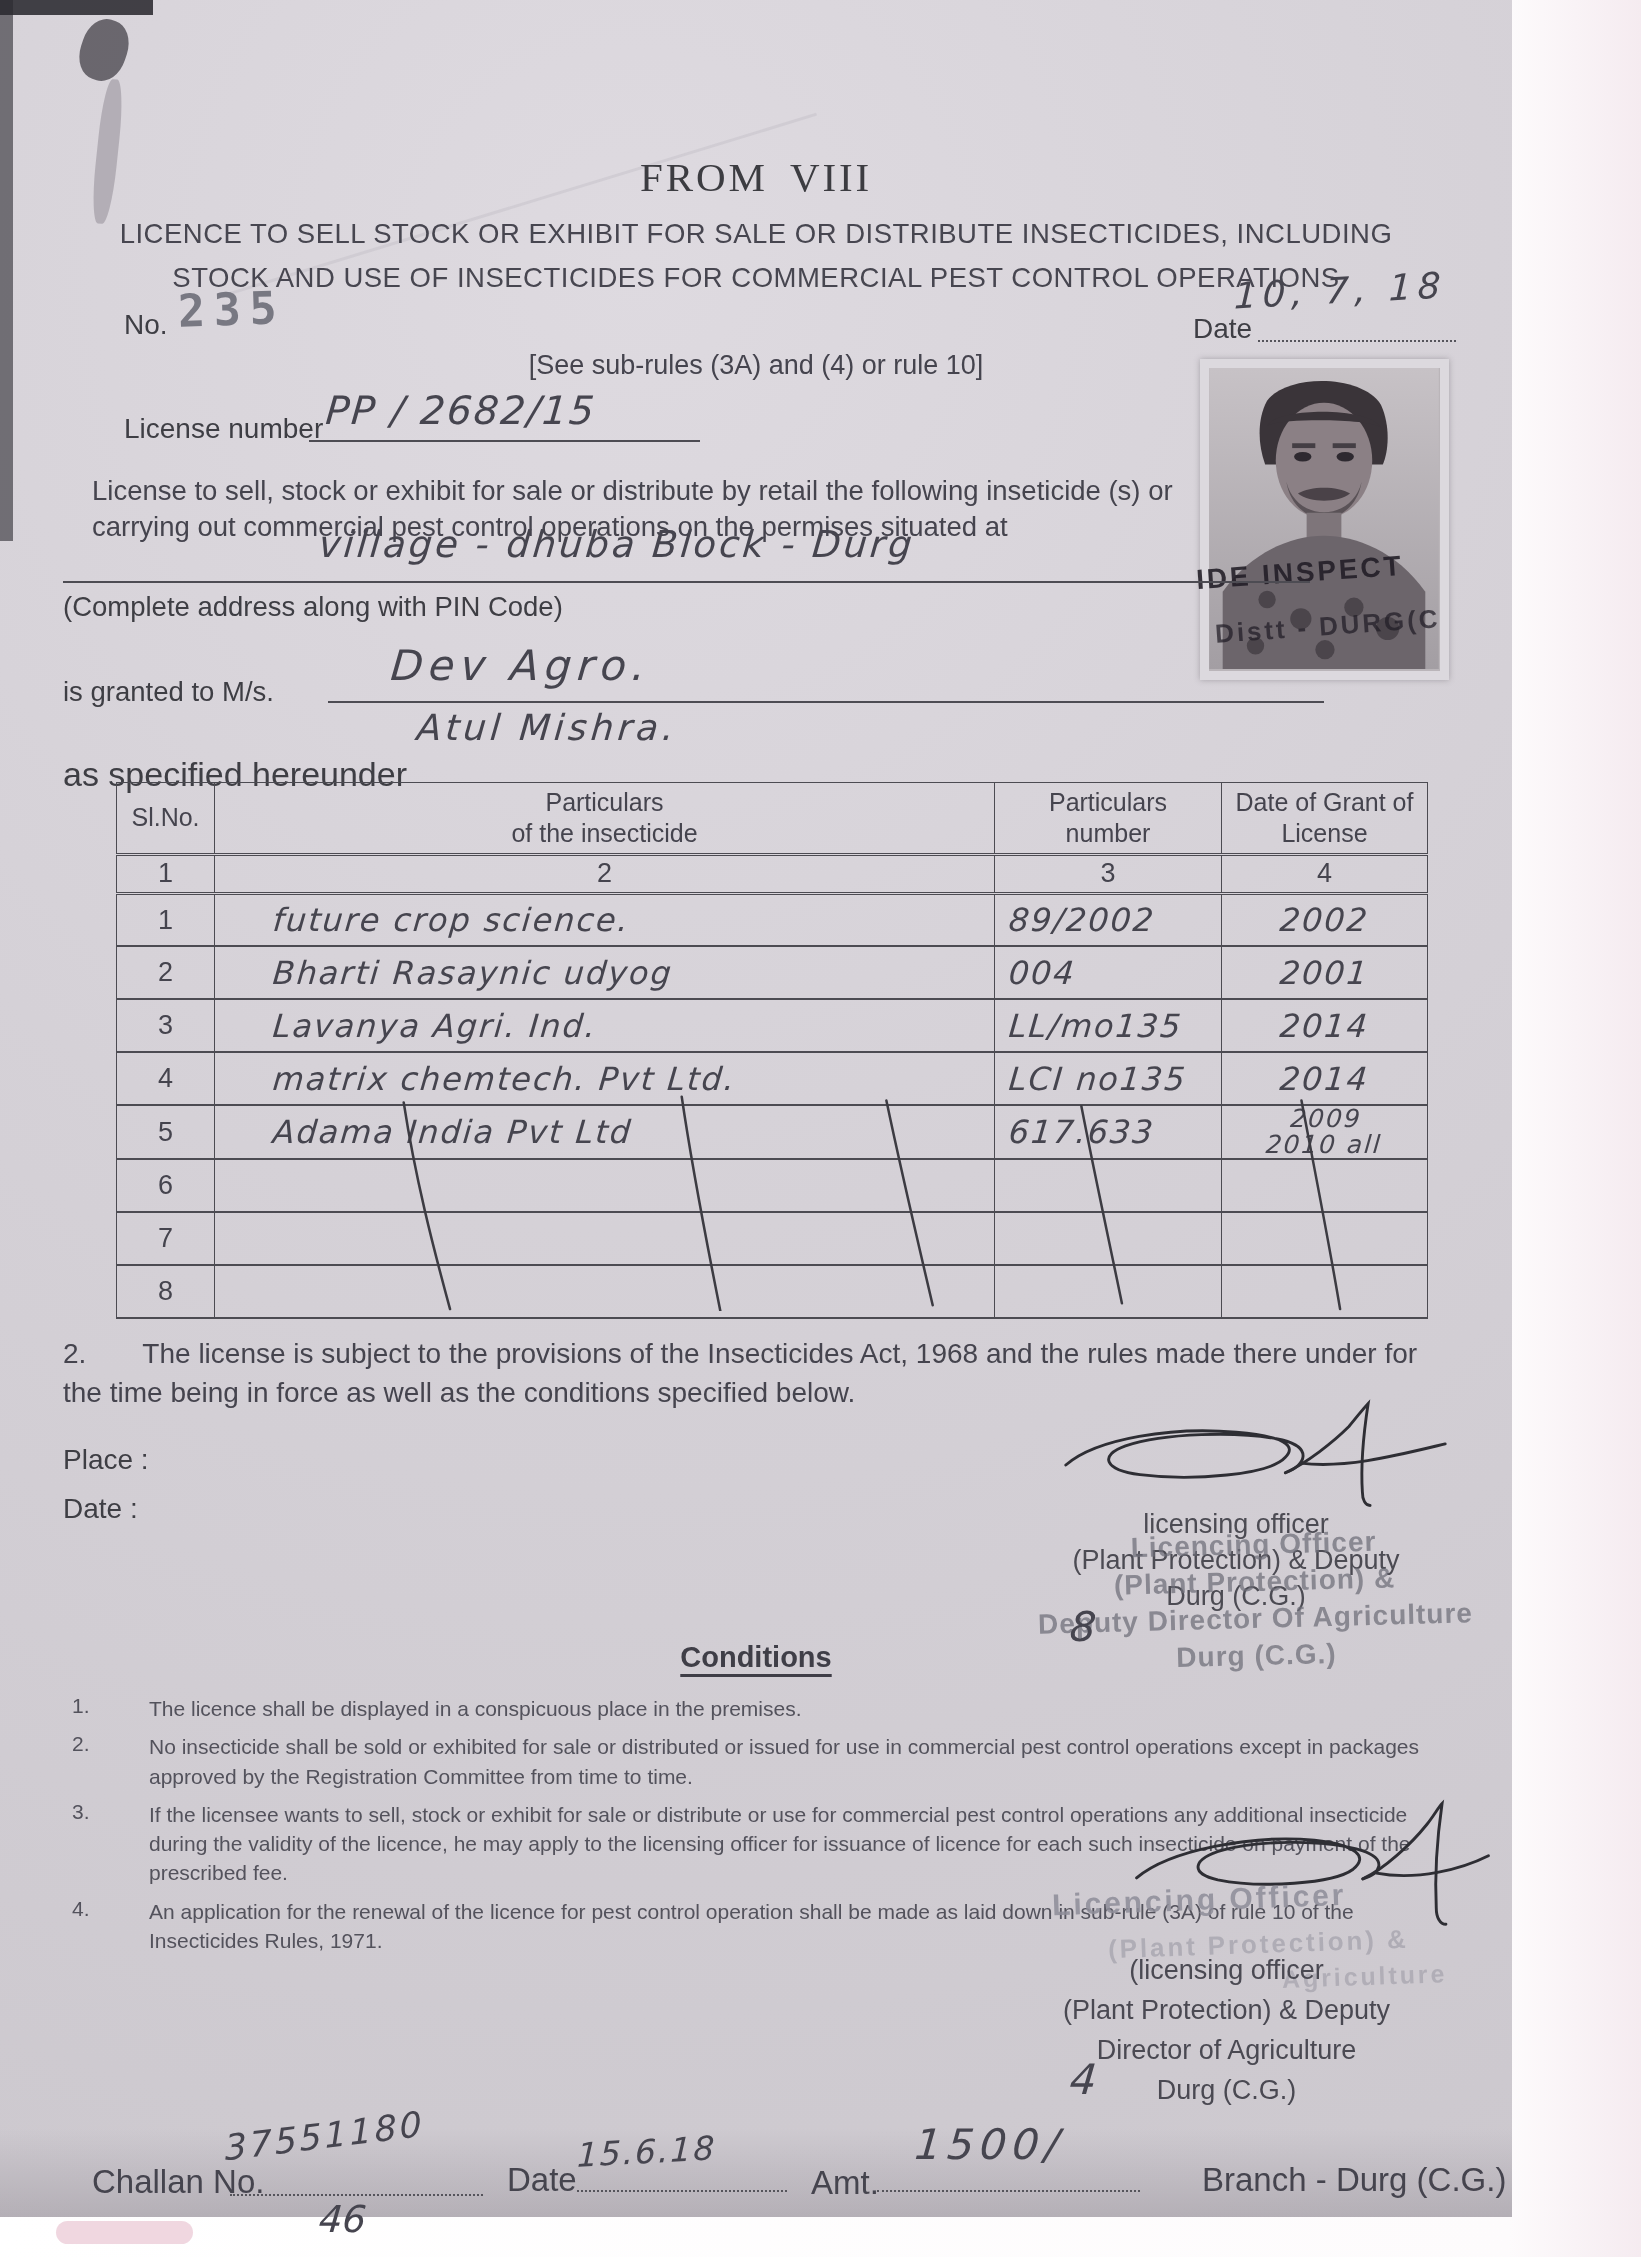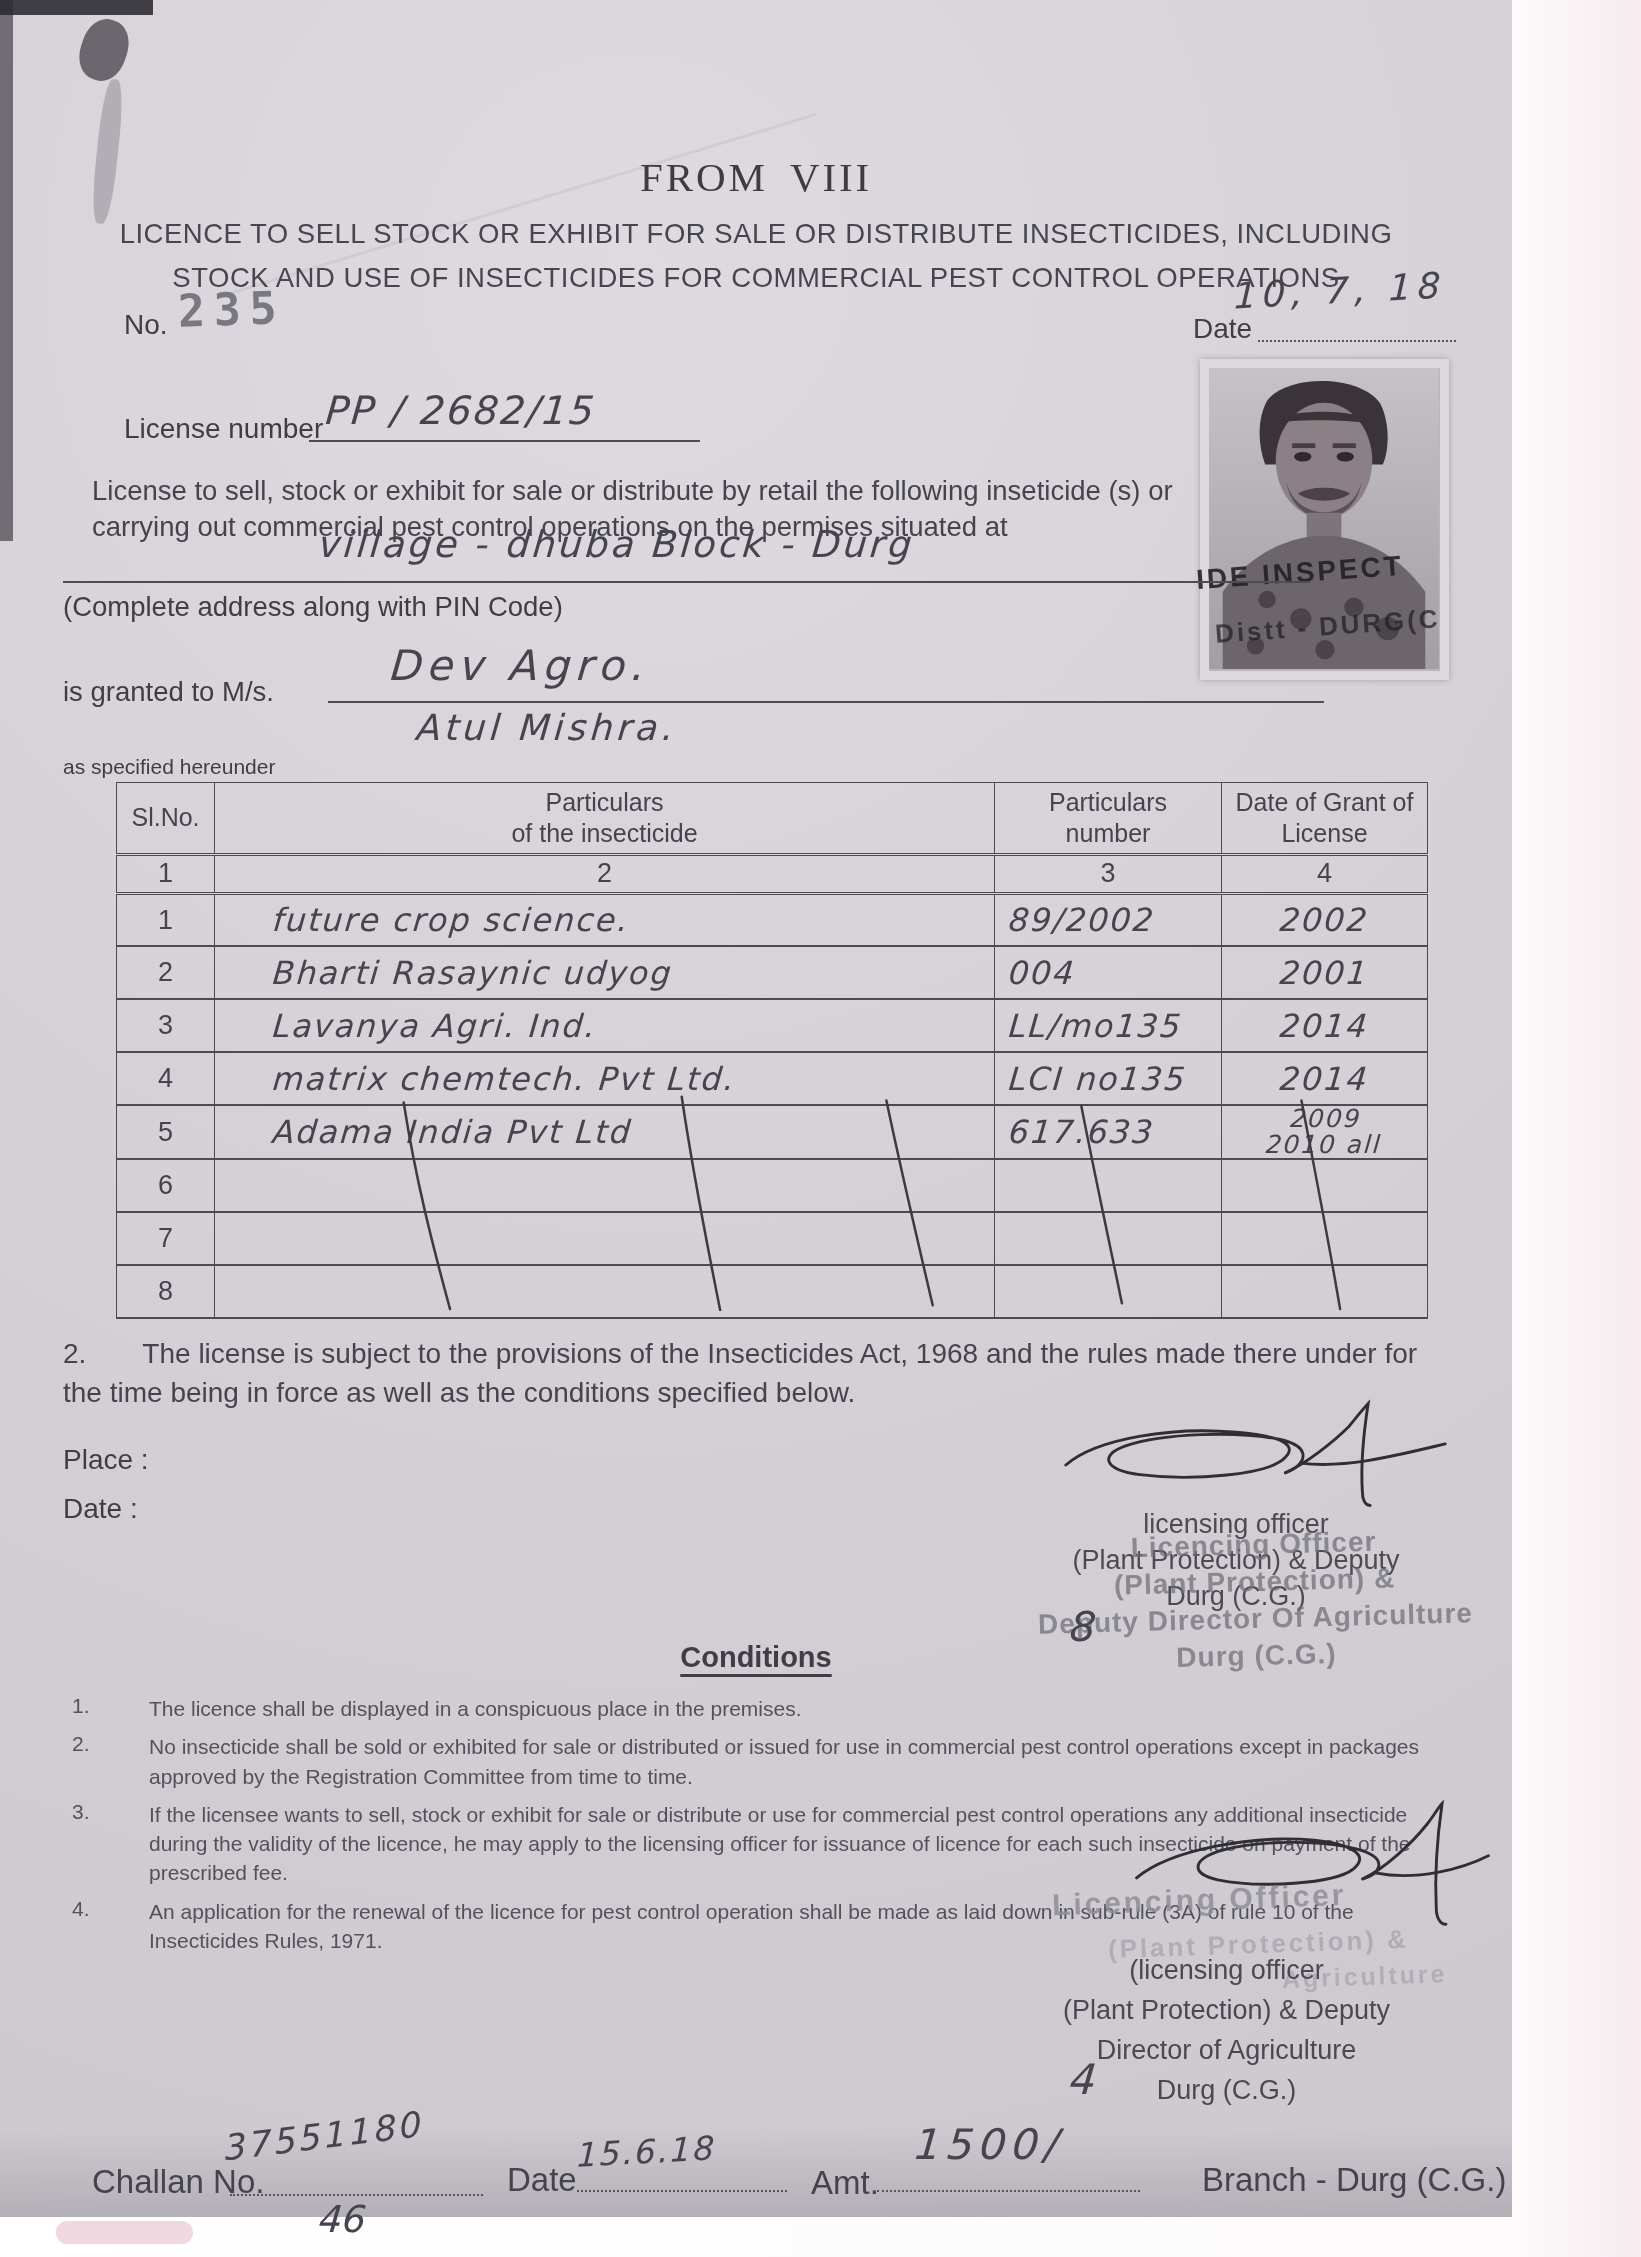--- a/index.html
+++ b/index.html
@@ -57,21 +57,21 @@
 
   
   #para1 { left:92px; top:473px; width:1110px; font-size:27.5px; line-height:36px; color:#45444e; }
   #address-hw { left:319px; top:523px; font-size:37px; letter-spacing:2.9px; }
   #address-underline { left:63px; top:581px; width:1247px; }
   #address-note { left:63px; top:591px; font-size:27.5px; }
   #granted-label { left:63px; top:676px; font-size:27.5px; }
   #granted-hw { left:391px; top:641px; font-size:42px; letter-spacing:5.8px; }
   #granted-underline { left:328px; top:701px; width:996px; }
   #granted-hw2 { left:417px; top:707px; font-size:36px; letter-spacing:3.9px; }
-  #specified { left:63px; top:755px; font-size:21px; }
+  #specified { left:63px; top:755px; font-size:34px; }
 
   
   #lic-table { position:absolute; left:116px; top:782px; width:1311px;
                border-collapse:collapse; table-layout:fixed; }
   #lic-table col.c1 { width:98px; } #lic-table col.c2 { width:780px; }
   #lic-table col.c3 { width:227px; } #lic-table col.c4 { width:206px; }
   #lic-table th, #lic-table td { border:1.9px solid #4c4b52; color:#45444e; }
   #lic-table th { font-size:25px; font-weight:normal; line-height:31px; padding:3.9px 1.9px;
                   border-bottom:3.9px double #4c4b52; }
   #lic-table tr.numrow td { font-size:27px; text-align:center; height:39px;
@@ -156,20 +156,21 @@
   <div class="smudge abs" id="pink-smudge"></div>
 
   <div class="abs ctr" id="form-title">FROM VIII</div>
   <div class="abs ctr caps" id="caps2">STOCK AND USE OF INSECTICIDES FOR COMMERCIAL PEST CONTROL OPERATIONS</div>
   <div class="abs ctr caps" id="caps1">LICENCE TO SELL STOCK OR EXHIBIT FOR SALE OR DISTRIBUTE INSECTICIDES, INCLUDING</div>
   <div class="abs ink" id="no-label">No.</div>
   <div class="abs" id="no-value">235</div>
   <div class="abs hw" id="hw-date">10, 7, 18</div>
   <div class="abs ink" id="date-label">Date</div>
   <div class="dots" id="date-dots"></div>
+  <div class="abs ctr" id="subrules">[See sub-rules (3A) and (4) or rule 10]</div>
 
   <div class="abs ink" id="license-label">License number</div>
   <div class="abs hw" id="license-hw">PP / 2682/15</div>
   <div class="sline" id="license-underline"></div>
 
   <div class="abs" id="photo">
     <svg width="230" height="301" viewBox="0 0 238 312">
       <defs>
         <linearGradient id="pbg" x1="0" y1="0" x2="0" y2="1">
           <stop offset="0" stop-color="#c7c2c6"></stop>

